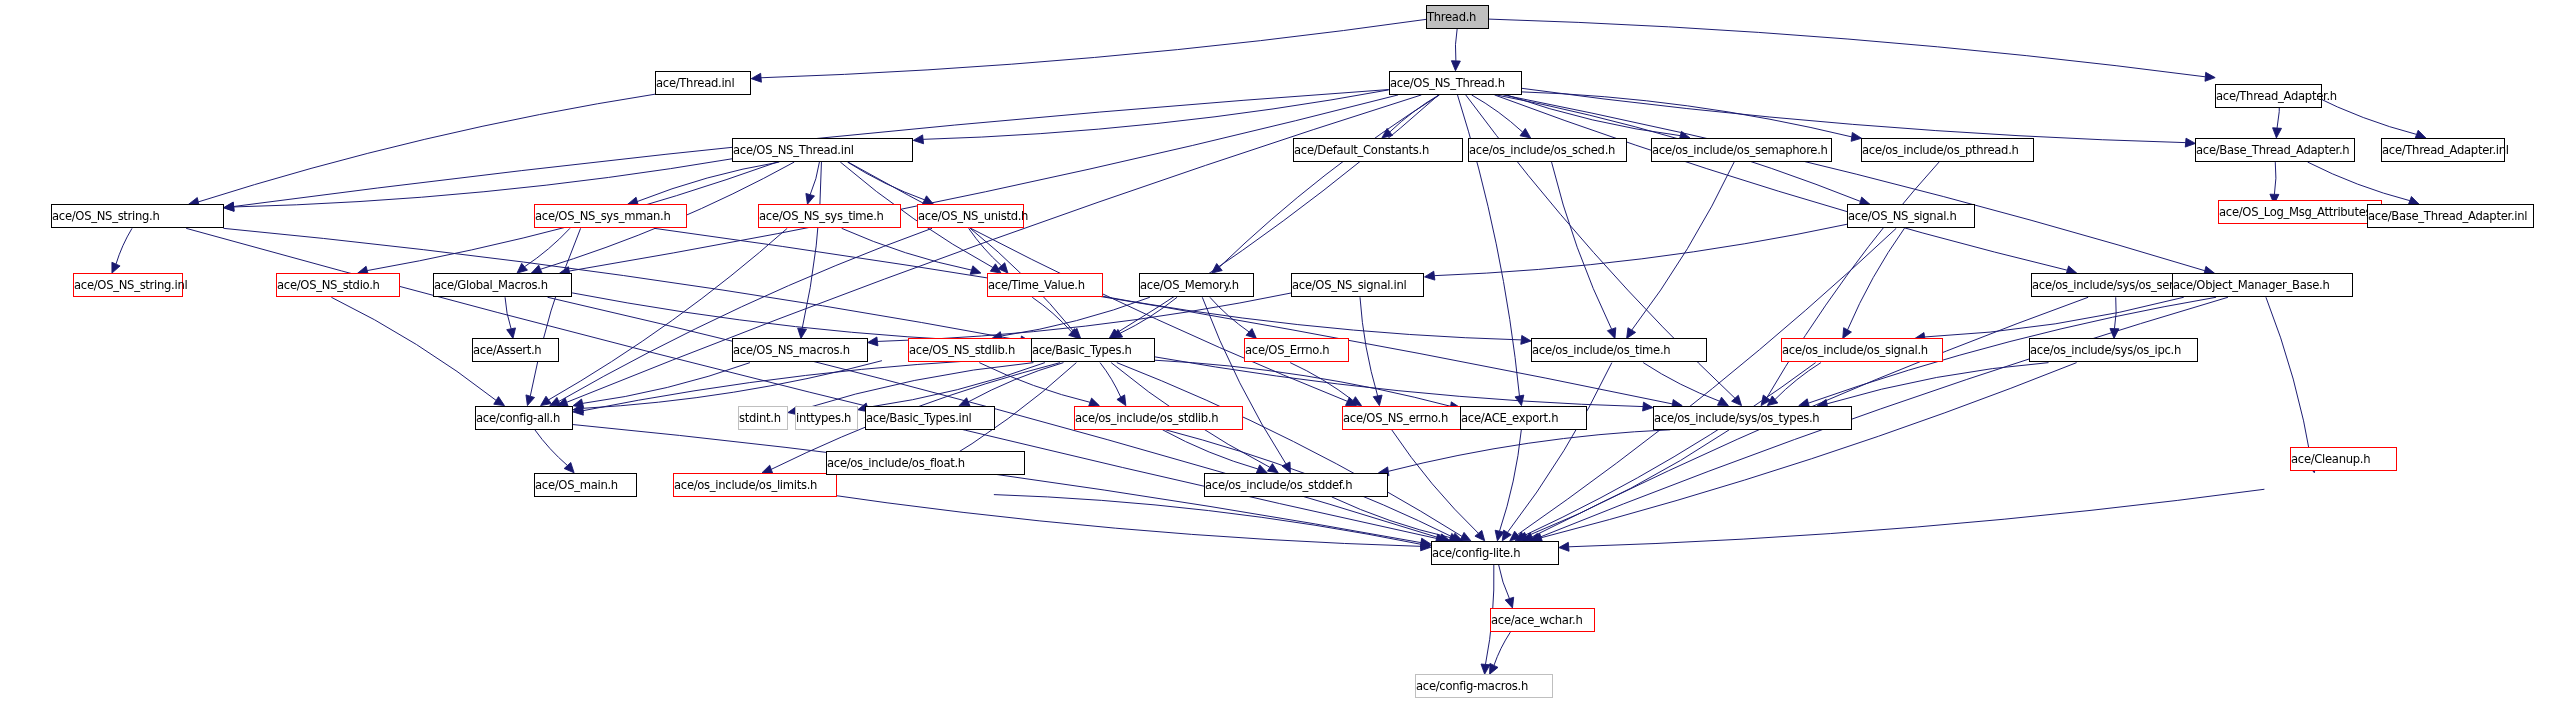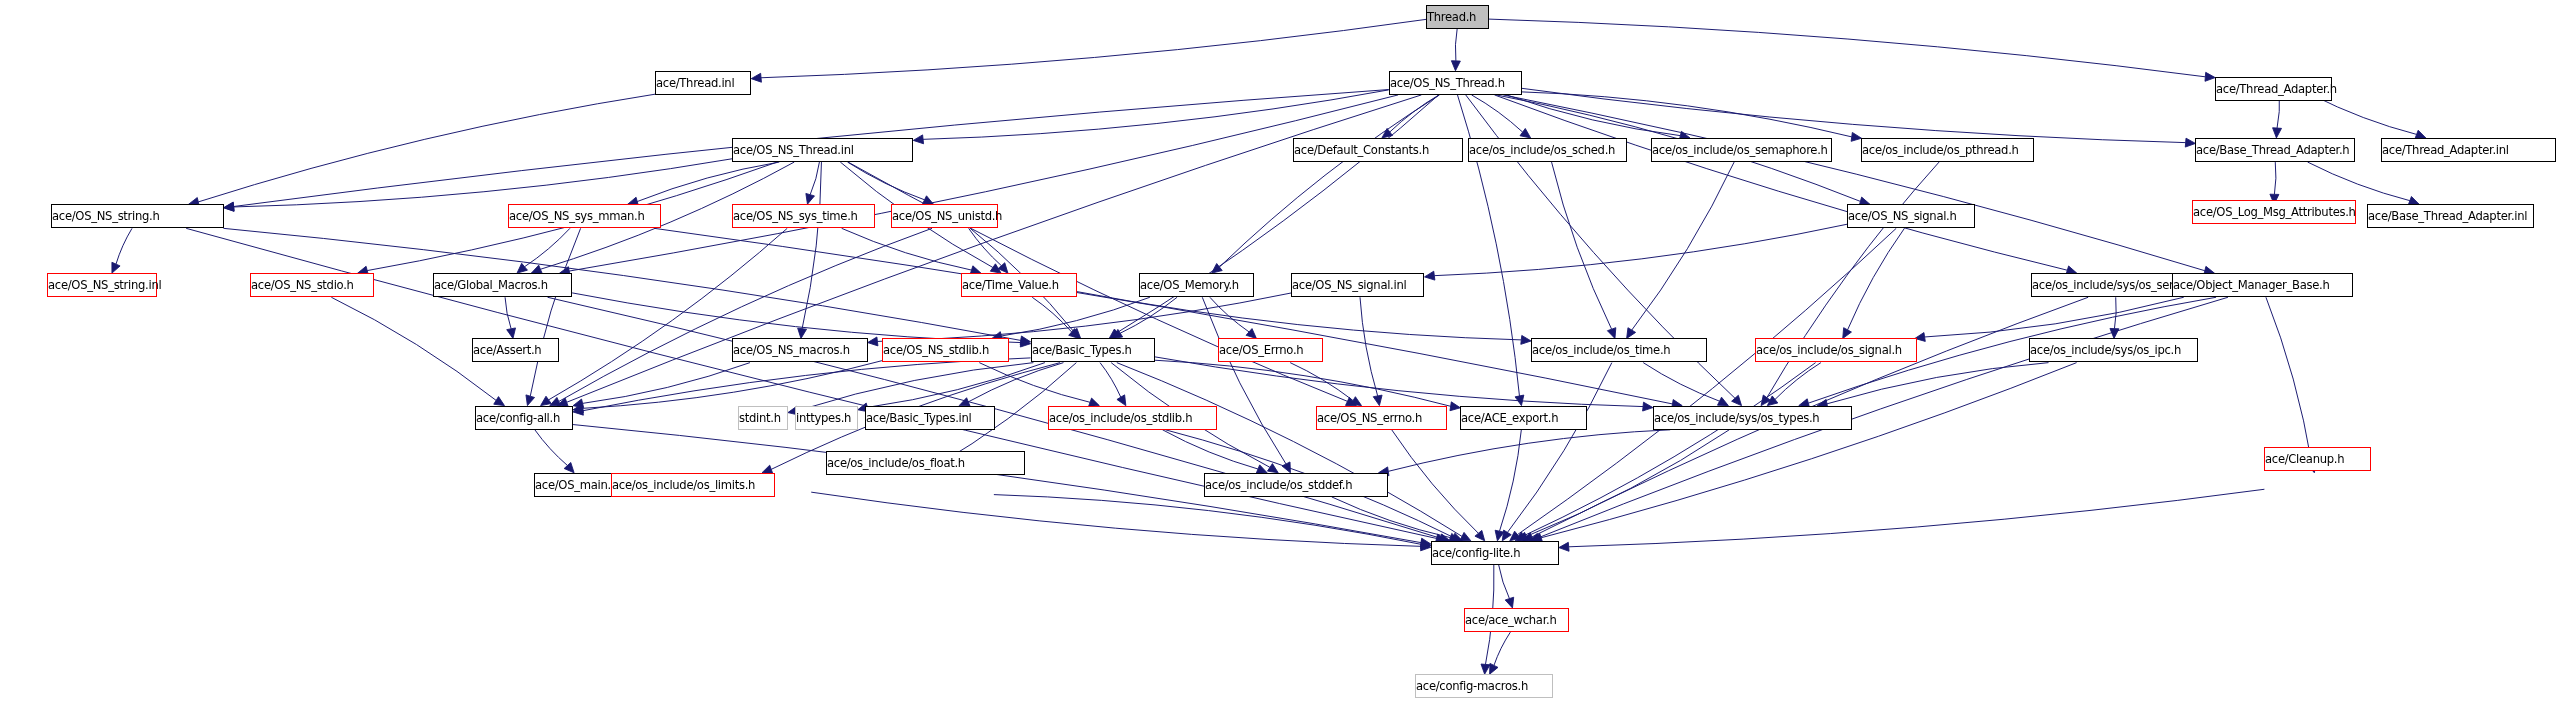--- a/index.html
+++ b/index.html
@@ -2,21 +2,21 @@
 <html style="font-size:14.3px"><head>
 <meta charset="utf-8">
 <style>
   html, body { margin: 0; padding: 0; background: #ffffff; }
   body { width: 2576px; height: 702px; position: relative; overflow: hidden;
          font-family: "DejaVu Sans", sans-serif; }
   #graph { position: absolute; left: 0; top: 0; width: 2576px; height: 702px; }
   .node { position: absolute; box-sizing: border-box; border: 1.8px solid #000000;
           background: #ffffff; display: flex; align-items: center; justify-content: flex-start;
           font-size: 11.6px; color: #000000; white-space: nowrap; height: 24px; }
-  .node.red { border-color: #ff0000; }
+  .node.red { border-color: #ff0000; margin-left: 26px; }
   .node.gray { border-color: #bfbfbf; }
   .node.root { background: #bfbfbf; }
   .node span { letter-spacing: -0.3px; }
 </style>
 </head>
 <body>
 
 <svg id="graph" xmlns="http://www.w3.org/2000/svg" viewBox="0 0 2877 784" width="2576" height="702">
     <g>
       <path d="M1593,21.57418397626113 Q1223.228845650372,74.12959949706993 849.9578126460558,86.8384235776758" fill="none" stroke="#191970" stroke-width="1.1"></path>
@@ -439,21 +439,21 @@
 <div id="nodes">
   <div class="node root" id="n-thread_h" style="left:1426px;top:4.5px;width:63px">
       <span>Thread.h</span>
     </div>
   <div class="node" id="n-thread_inl" style="left:655px;top:71px;width:96px">
       <span>ace/Thread.inl</span>
     </div>
   <div class="node" id="n-os_ns_thread_h" style="left:1389px;top:71px;width:133px">
       <span>ace/OS_NS_Thread.h</span>
     </div>
-  <div class="node" id="n-thread_adapter_h" style="left:2215px;top:77px;width:117px">
+  <div class="node" id="n-thread_adapter_h" style="left:2215px;top:84px;width:107px">
       <span>ace/Thread_Adapter.h</span>
     </div>
 
   <div class="node" id="n-os_ns_thread_inl" style="left:732px;top:138px;width:181px">
       <span>ace/OS_NS_Thread.inl</span>
     </div>
   <div class="node" id="n-default_constants" style="left:1293px;top:138px;width:170px">
       <span>ace/Default_Constants.h</span>
     </div>
   <div class="node" id="n-os_sched" style="left:1468px;top:138px;width:159px">
@@ -461,21 +461,21 @@
     </div>
   <div class="node" id="n-os_semaphore" style="left:1651px;top:138px;width:181px">
       <span>ace/os_include/os_semaphore.h</span>
     </div>
   <div class="node" id="n-os_pthread" style="left:1861px;top:138px;width:173px">
       <span>ace/os_include/os_pthread.h</span>
     </div>
   <div class="node" id="n-base_thread_adapter_h" style="left:2195px;top:138px;width:160px">
       <span>ace/Base_Thread_Adapter.h</span>
     </div>
-  <div class="node" id="n-thread_adapter_inl" style="left:2381px;top:138px;width:175px">
+  <div class="node" id="n-thread_adapter_inl" style="left:2381px;top:138px;width:124px">
       <span>ace/Thread_Adapter.inl</span>
     </div>
 
   <div class="node" id="n-os_ns_string_h" style="left:51px;top:204px;width:173px">
       <span>ace/OS_NS_string.h</span>
     </div>
   <div class="node red" id="n-os_ns_sys_mman" style="left:508px;top:204px;width:153px">
       <span>ace/OS_NS_sys_mman.h</span>
     </div>
   <div class="node red" id="n-os_ns_sys_time" style="left:732px;top:204px;width:143px">
@@ -565,21 +565,21 @@
   <div class="node" id="n-ace_export" style="left:1460px;top:406px;width:127px">
       <span>ace/ACE_export.h</span>
     </div>
   <div class="node" id="n-os_types" style="left:1653px;top:406px;width:199px">
       <span>ace/os_include/sys/os_types.h</span>
     </div>
 
   <div class="node" id="n-os_main" style="left:534px;top:473px;width:103px">
       <span>ace/OS_main.h</span>
     </div>
-  <div class="node red" id="n-os_limits" style="left:611px;top:473px;width:164px">
+  <div class="node red" id="n-os_limits" style="left:647px;top:473px;width:164px">
       <span>ace/os_include/os_limits.h</span>
     </div>
   <div class="node" id="n-os_float" style="left:826px;top:451px;width:199px">
       <span>ace/os_include/os_float.h</span>
     </div>
   <div class="node" id="n-os_stddef" style="left:1204px;top:473px;width:184px">
       <span>ace/os_include/os_stddef.h</span>
     </div>
   <div class="node red" id="n-cleanup" style="left:2264px;top:447px;width:107px">
       <span>ace/Cleanup.h</span>

